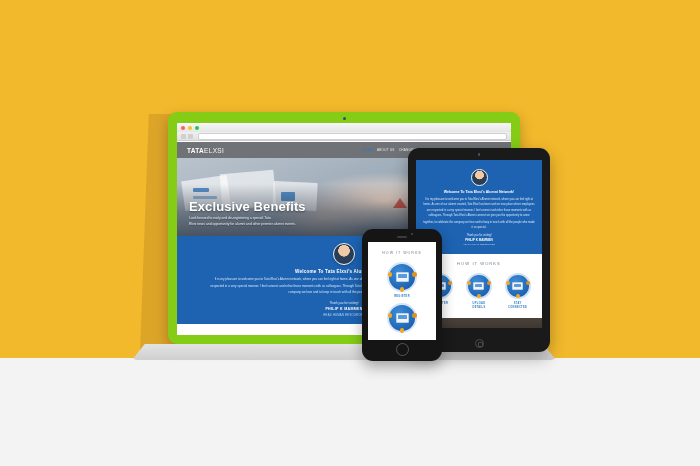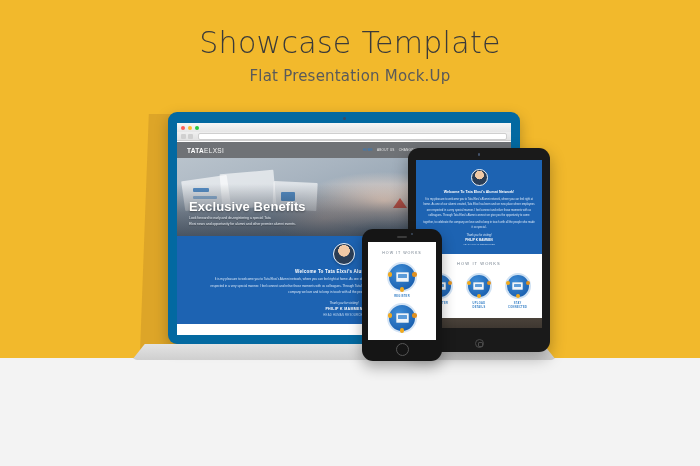--- a/index.html
+++ b/index.html
@@ -27,21 +27,21 @@
 
   
   .laptop{position:absolute;left:168px;top:112px;width:352px;height:240px;}
   .laptop-shadow{
     position:absolute;left:-28px;top:2px;width:40px;height:238px;
     background:#DDA528;
     clip-path:polygon(22% 0,100% 0,100% 100%,0 100%);
   }
   .laptop-lid{
     position:absolute;left:0;top:0;width:352px;height:232px;
-    background:#0369a1;border-radius:9px;
+    background:#84cc16;border-radius:9px;
     box-shadow:0 5px 14px rgba(0,0,0,0.25);
   }
   .laptop-cam{
     position:absolute;left:50%;top:5px;width:3px;height:3px;margin-left:-1.5px;
     background:#3a4a66;border-radius:50%;
   }
   .laptop-screen{
     position:absolute;left:9px;top:11px;width:334px;height:212px;
     background:#ffffff;overflow:hidden;
   }
@@ -261,24 +261,20 @@
   .p-label{margin-top:3px;font-size:2.6px;color:#2E7BC4;font-weight:700;letter-spacing:0.3px;}
 </style>
 </head>
 <body>
 
 <div class="stage">
 
   <div class="bg-yellow"></div>
   <div class="bg-gray"></div>
 
-  <div class="heading-wrap">
-    <div class="title">Showcase Template</div>
-    <div class="subtitle">Flat Presentation Mock.Up</div>
-  </div>
 
   <div class="laptop">
     <div class="laptop-shadow"></div>
     <div class="laptop-lid">
       <div class="laptop-cam"></div>
       <div class="laptop-screen">
 
         <div class="browser-bar">
           <div class="dots">
             <div class="dot r"></div>

